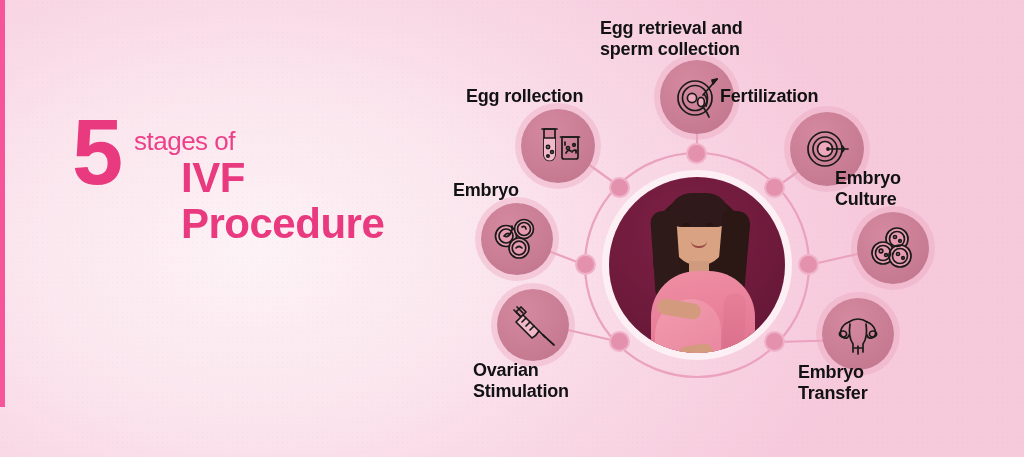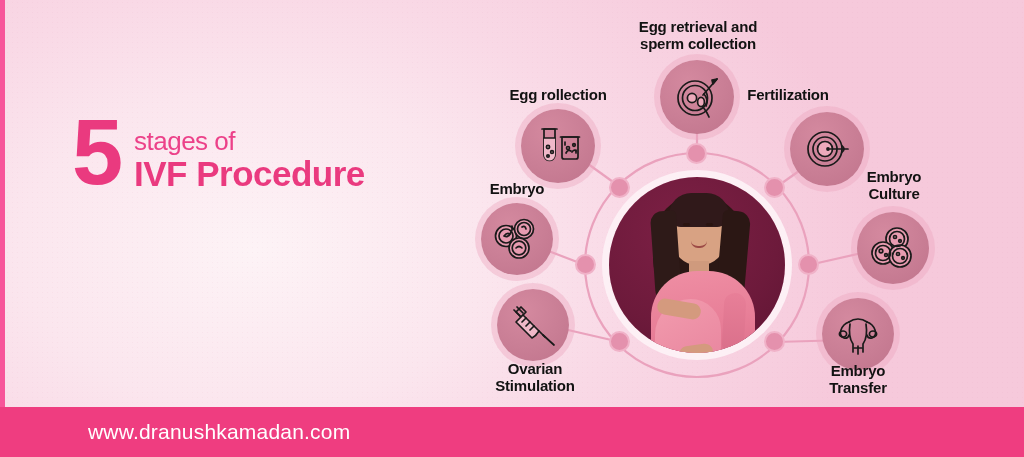--- a/index.html
+++ b/index.html
@@ -35,22 +35,22 @@
     position: absolute; left: 0; top: -22px;
     font-size: 92px; font-weight: 700; line-height: 1;
     color: #ea3a7f; letter-spacing: -3px;
   }
   #title-lines { margin-left: 62px; }
   #line-stages {
     font-size: 26px; font-weight: 400; color: #ec4189;
     line-height: 1.05; letter-spacing: -0.5px;
   }
   #line-ivf {
-    font-size: 35px; font-weight: 700; color: #ea3a7f;
-    line-height: 1.1; letter-spacing: -0.5px;
+    font-size: 42px; font-weight: 700; color: #ea3a7f;
+    line-height: 1.1; letter-spacing: -0.5px; margin-left: 47px;
   }
   
   #diagram { position: absolute; left: 0; top: 0; width: 1024px; height: 407px; }
   #connect-svg { position: absolute; left: 0; top: 0; }
 
   .center-photo {
     position: absolute;
     width: 176px; height: 176px; border-radius: 50%;
     left: 609px; top: 177px;
     overflow: hidden;
@@ -120,22 +120,22 @@
   .icon-circle {
     position: absolute; border-radius: 50%;
     background: radial-gradient(circle at 38% 30%, #d4899f 0%, #c97e95 55%, #c0748c 100%);
     box-shadow: 0 0 0 6px rgba(236,168,190,0.42);
     display: flex; align-items: center; justify-content: center;
   }
   .icon-circle svg { display: block; }
 
   .stage-label {
     position: absolute;
-    color: #121212; font-size: 15px; font-weight: 700;
-    line-height: 1.14; text-align: center; letter-spacing: -0.2px;
+    color: #121212; font-size: 18px; font-weight: 700;
+    line-height: 1.14; letter-spacing: -0.2px;
     white-space: pre-line;
   }
 
   
   #footer {
     position: absolute; left: 0; bottom: 0; width: 1024px; height: 50px;
     background: #ef3d80;
     display: flex; align-items: center;
   }
   #footer-url {
@@ -326,16 +326,13 @@
           <path d="M17 18 q3 -4 2 -8"></path>
           <path d="M29 11 q3 -2 4 2"></path>
           <path d="M23 32 q3 -3 6 0"></path>
         </g>
       </svg>
     </div>
     <div class="stage-label" style="left:453px; top:180px; width:128px;">Embryo</div>
 
   </div>
 
-  <div id="footer">
-    <div id="footer-url">www.dranushkamadan.com</div>
-  </div>
 </div>
 
 </body></html>

